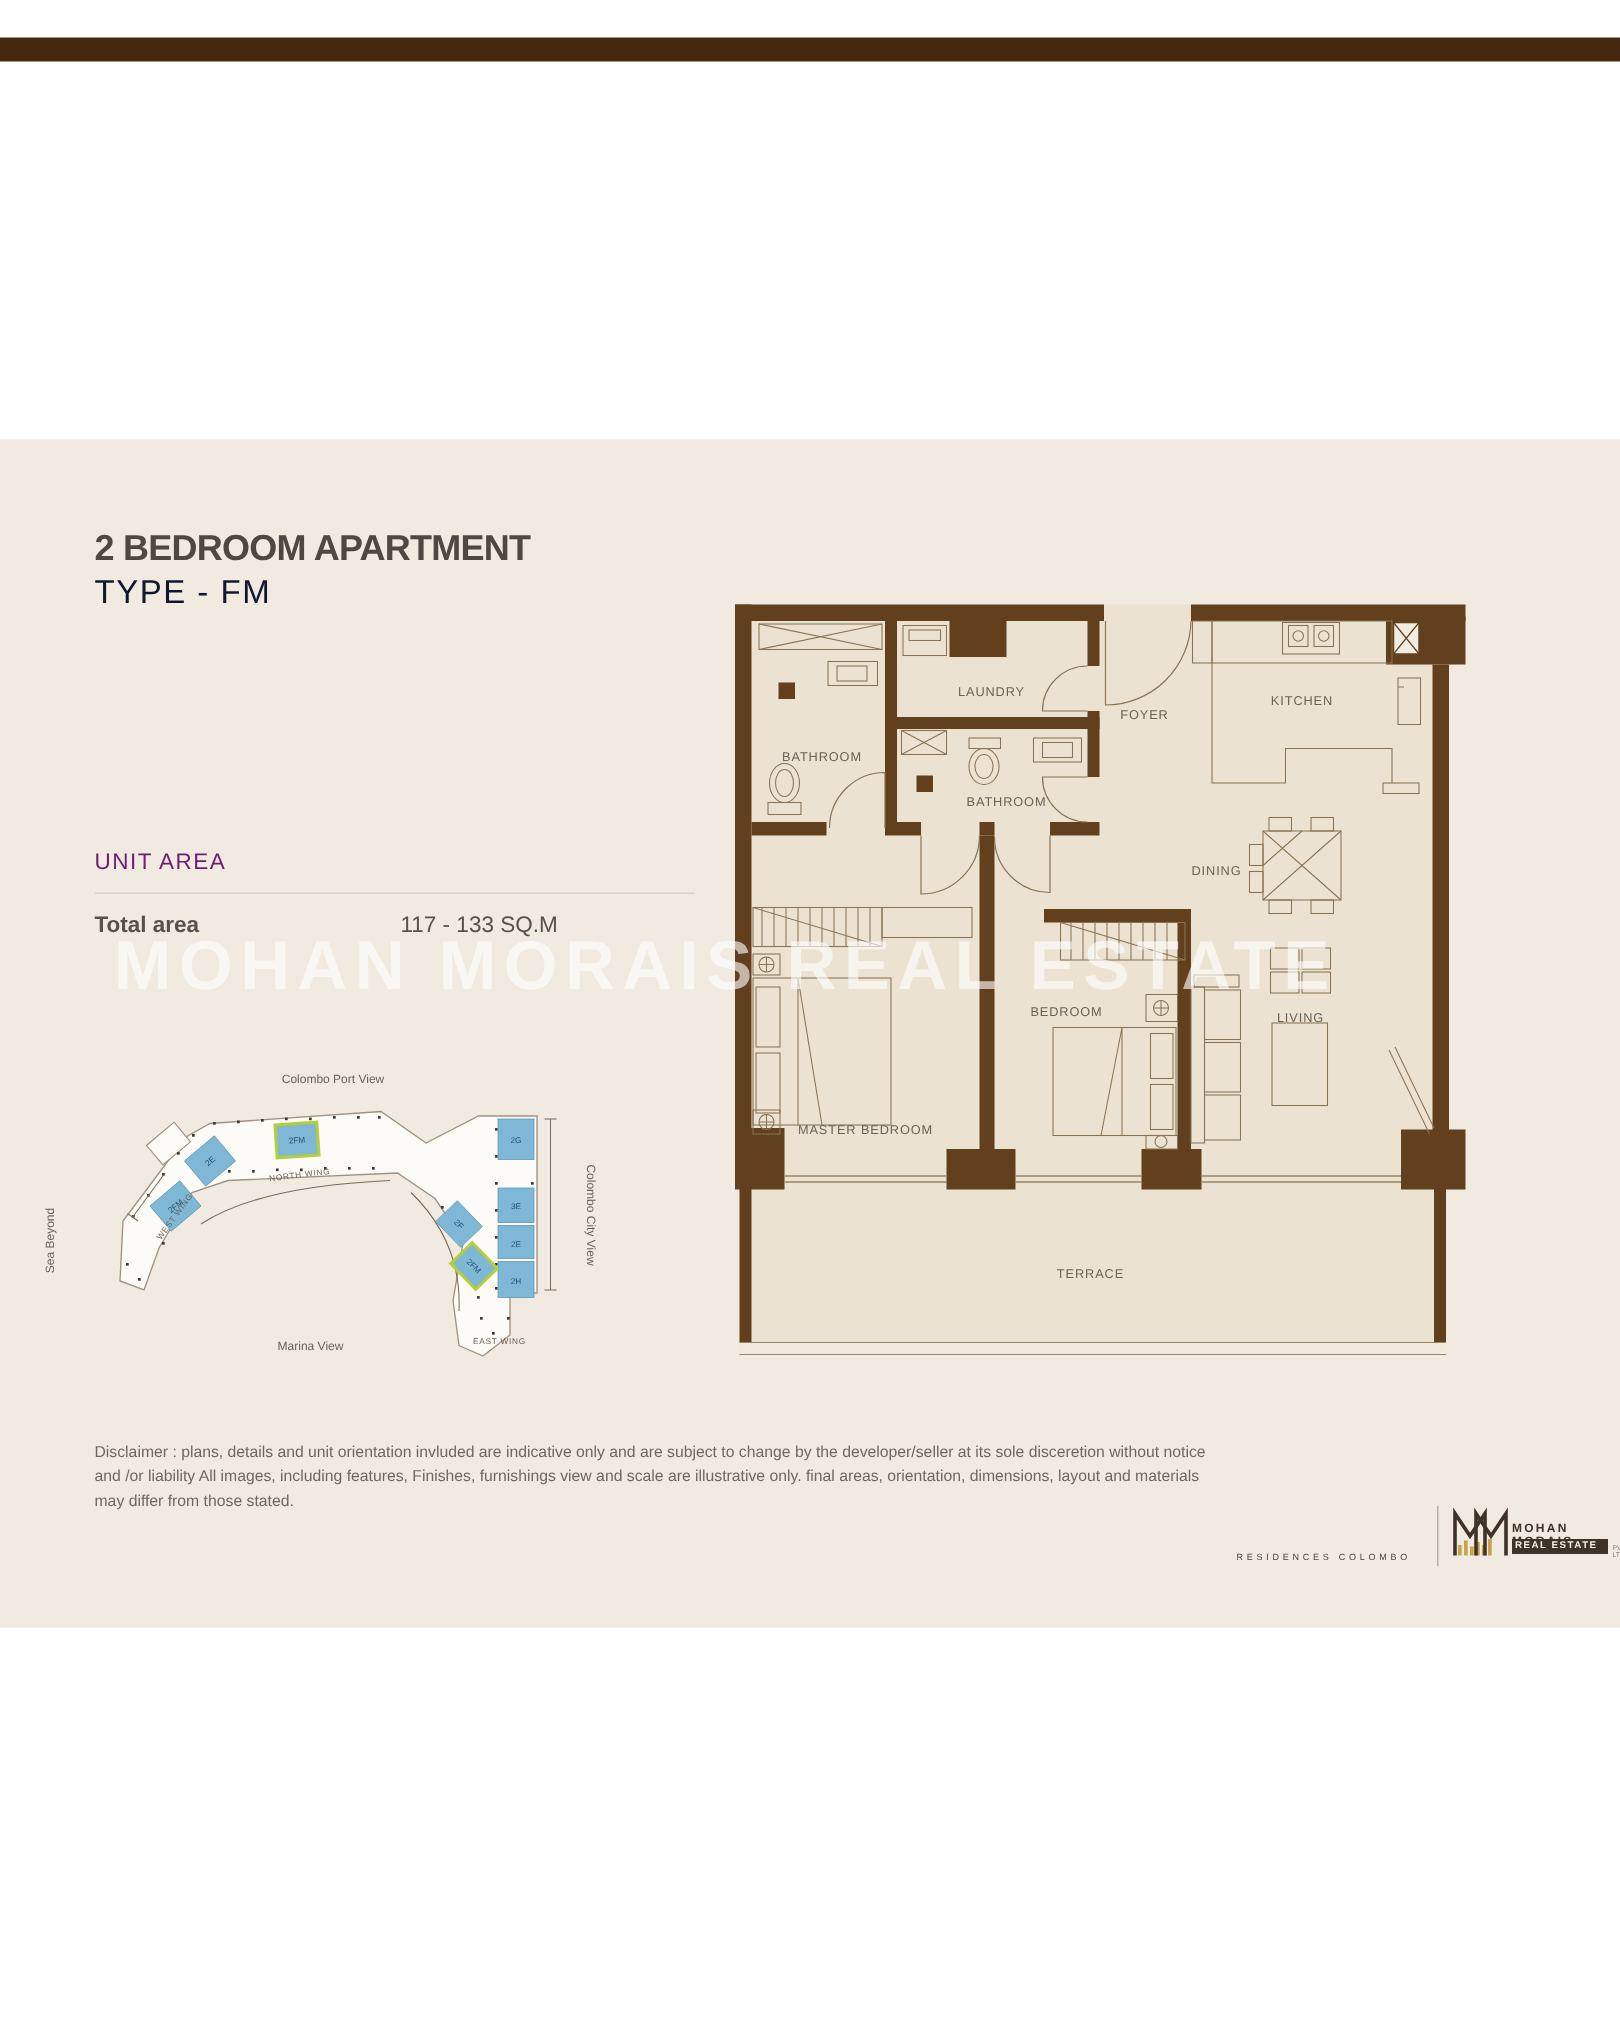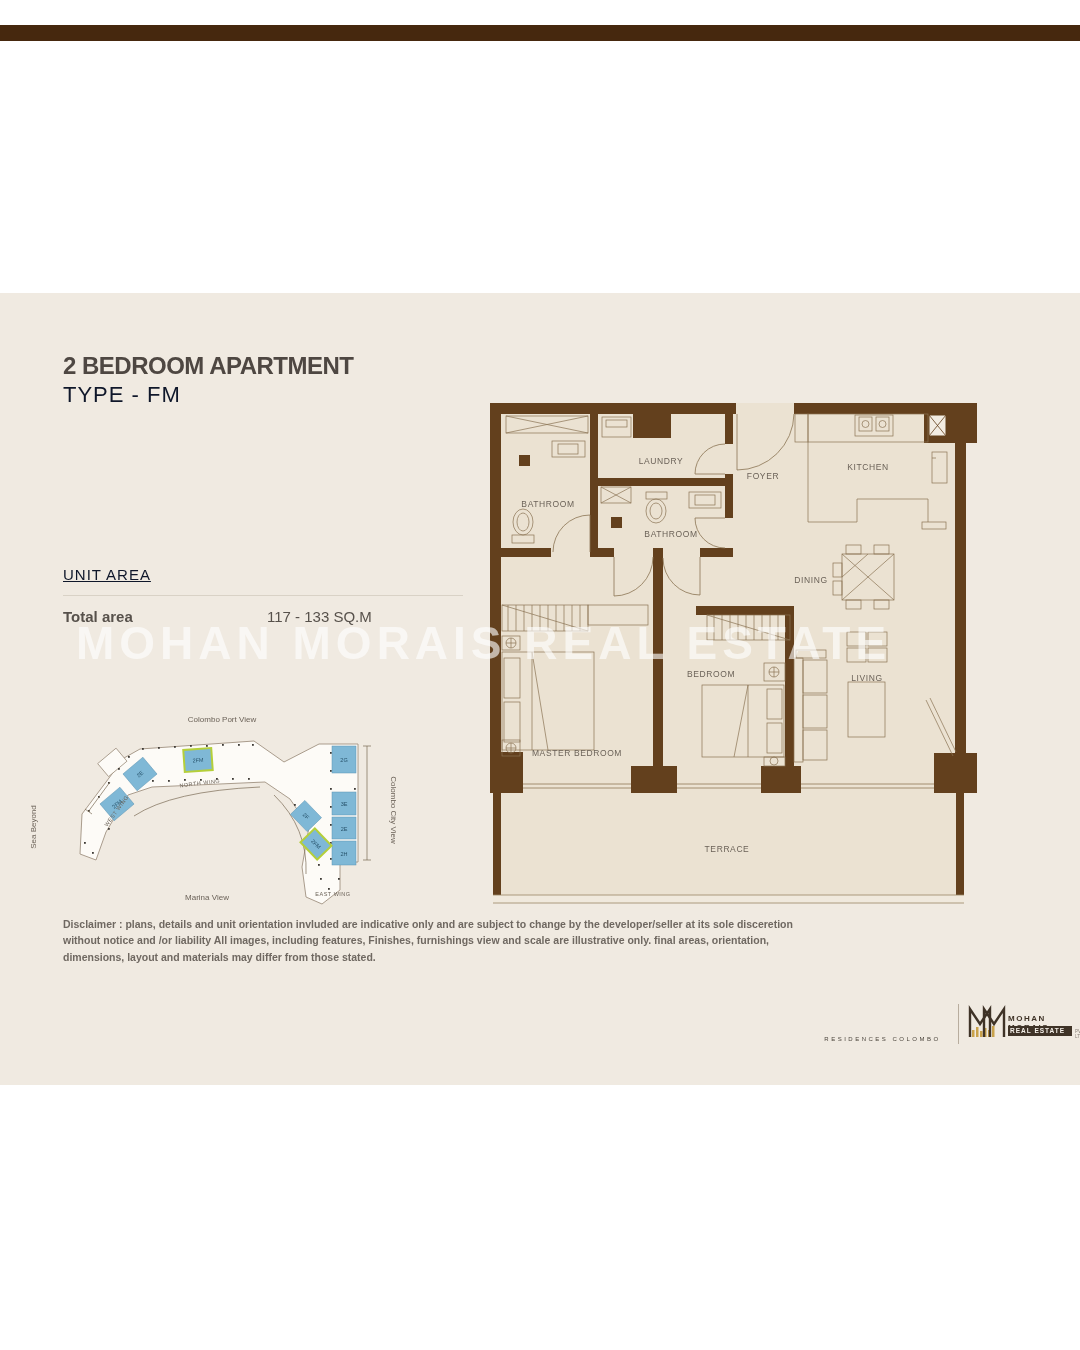--- a/index.html
+++ b/index.html
@@ -3,30 +3,30 @@
 <meta charset="utf-8">
 <style>
   html,body{margin:0;padding:0;}
   body{width:1080px;height:1350px;position:relative;background:#ffffff;
        font-family:"Liberation Sans",sans-serif;overflow:hidden;}
   .topbar{position:absolute;left:0;top:25px;width:1080px;height:16px;background:#46280e;}
   .panel{position:absolute;left:0;top:293px;width:1080px;height:792px;background:#f0eae1;}
   .title{position:absolute;left:63px;top:352px;font-size:24px;font-weight:bold;
          color:#4e4742;letter-spacing:-0.5px;}
   .subtitle{position:absolute;left:63px;top:382px;font-size:22px;color:#0f172a;letter-spacing:1px;}
-  .unit-area-head{position:absolute;left:63px;top:566px;font-size:15px;color:#0f172a;letter-spacing:1px;text-decoration:underline;}
+  .unit-area-head{position:absolute;left:63px;top:566px;font-size:15px;color:#701a75;letter-spacing:1px;}
   .divider{position:absolute;left:63px;top:595px;width:400px;height:1px;background:#d9d2c6;}
   .area-label{position:absolute;left:63px;top:608px;font-size:15px;color:#57514b;font-weight:bold;}
   .area-value{position:absolute;left:267px;top:608px;font-size:15px;color:#57514b;text-align:center;}
   .watermark{position:absolute;left:76px;top:616px;font-size:46px;font-weight:bold;
              letter-spacing:5px;color:rgba(255,255,255,0.62);white-space:nowrap;z-index:5;}
   .floorplan{position:absolute;left:490px;top:400px;width:490px;height:510px;}
   .keyplan{position:absolute;left:22px;top:692px;width:380px;height:230px;}
-  .disclaimer{position:absolute;left:63px;top:916px;width:758px;font-size:10.5px;
-              line-height:1.55;color:#6f6861;font-weight:bold;}
+  .disclaimer{position:absolute;left:63px;top:960px;width:758px;font-size:10.5px;
+              line-height:1.55;color:#6f6861;}
   .footer{position:absolute;left:820px;top:1000px;width:250px;height:55px;}
   .bayone-name{position:absolute;left:0px;top:6px;width:125px;text-align:center;font-size:24px;
                color:#2a251f;letter-spacing:5px;font-family:"Liberation Serif",serif;}
   .bayone-tag{position:absolute;left:0px;top:36px;width:125px;text-align:center;font-size:6px;
               color:#4a443c;letter-spacing:2.5px;}
   .vdivider{position:absolute;left:138px;top:4px;width:1px;height:40px;background:#b8ad9e;}
   .mm-logo{position:absolute;left:148px;top:4px;}
   .mm-text1{position:absolute;left:188px;top:14px;font-size:8px;font-weight:bold;color:#3f3327;letter-spacing:1.5px;}
   .mm-strip{position:absolute;left:188px;top:26px;width:62px;height:10px;background:#3f3327;
             color:#f5f1ea;font-size:6.5px;font-weight:bold;letter-spacing:1px;line-height:10px;padding-left:2px;}

